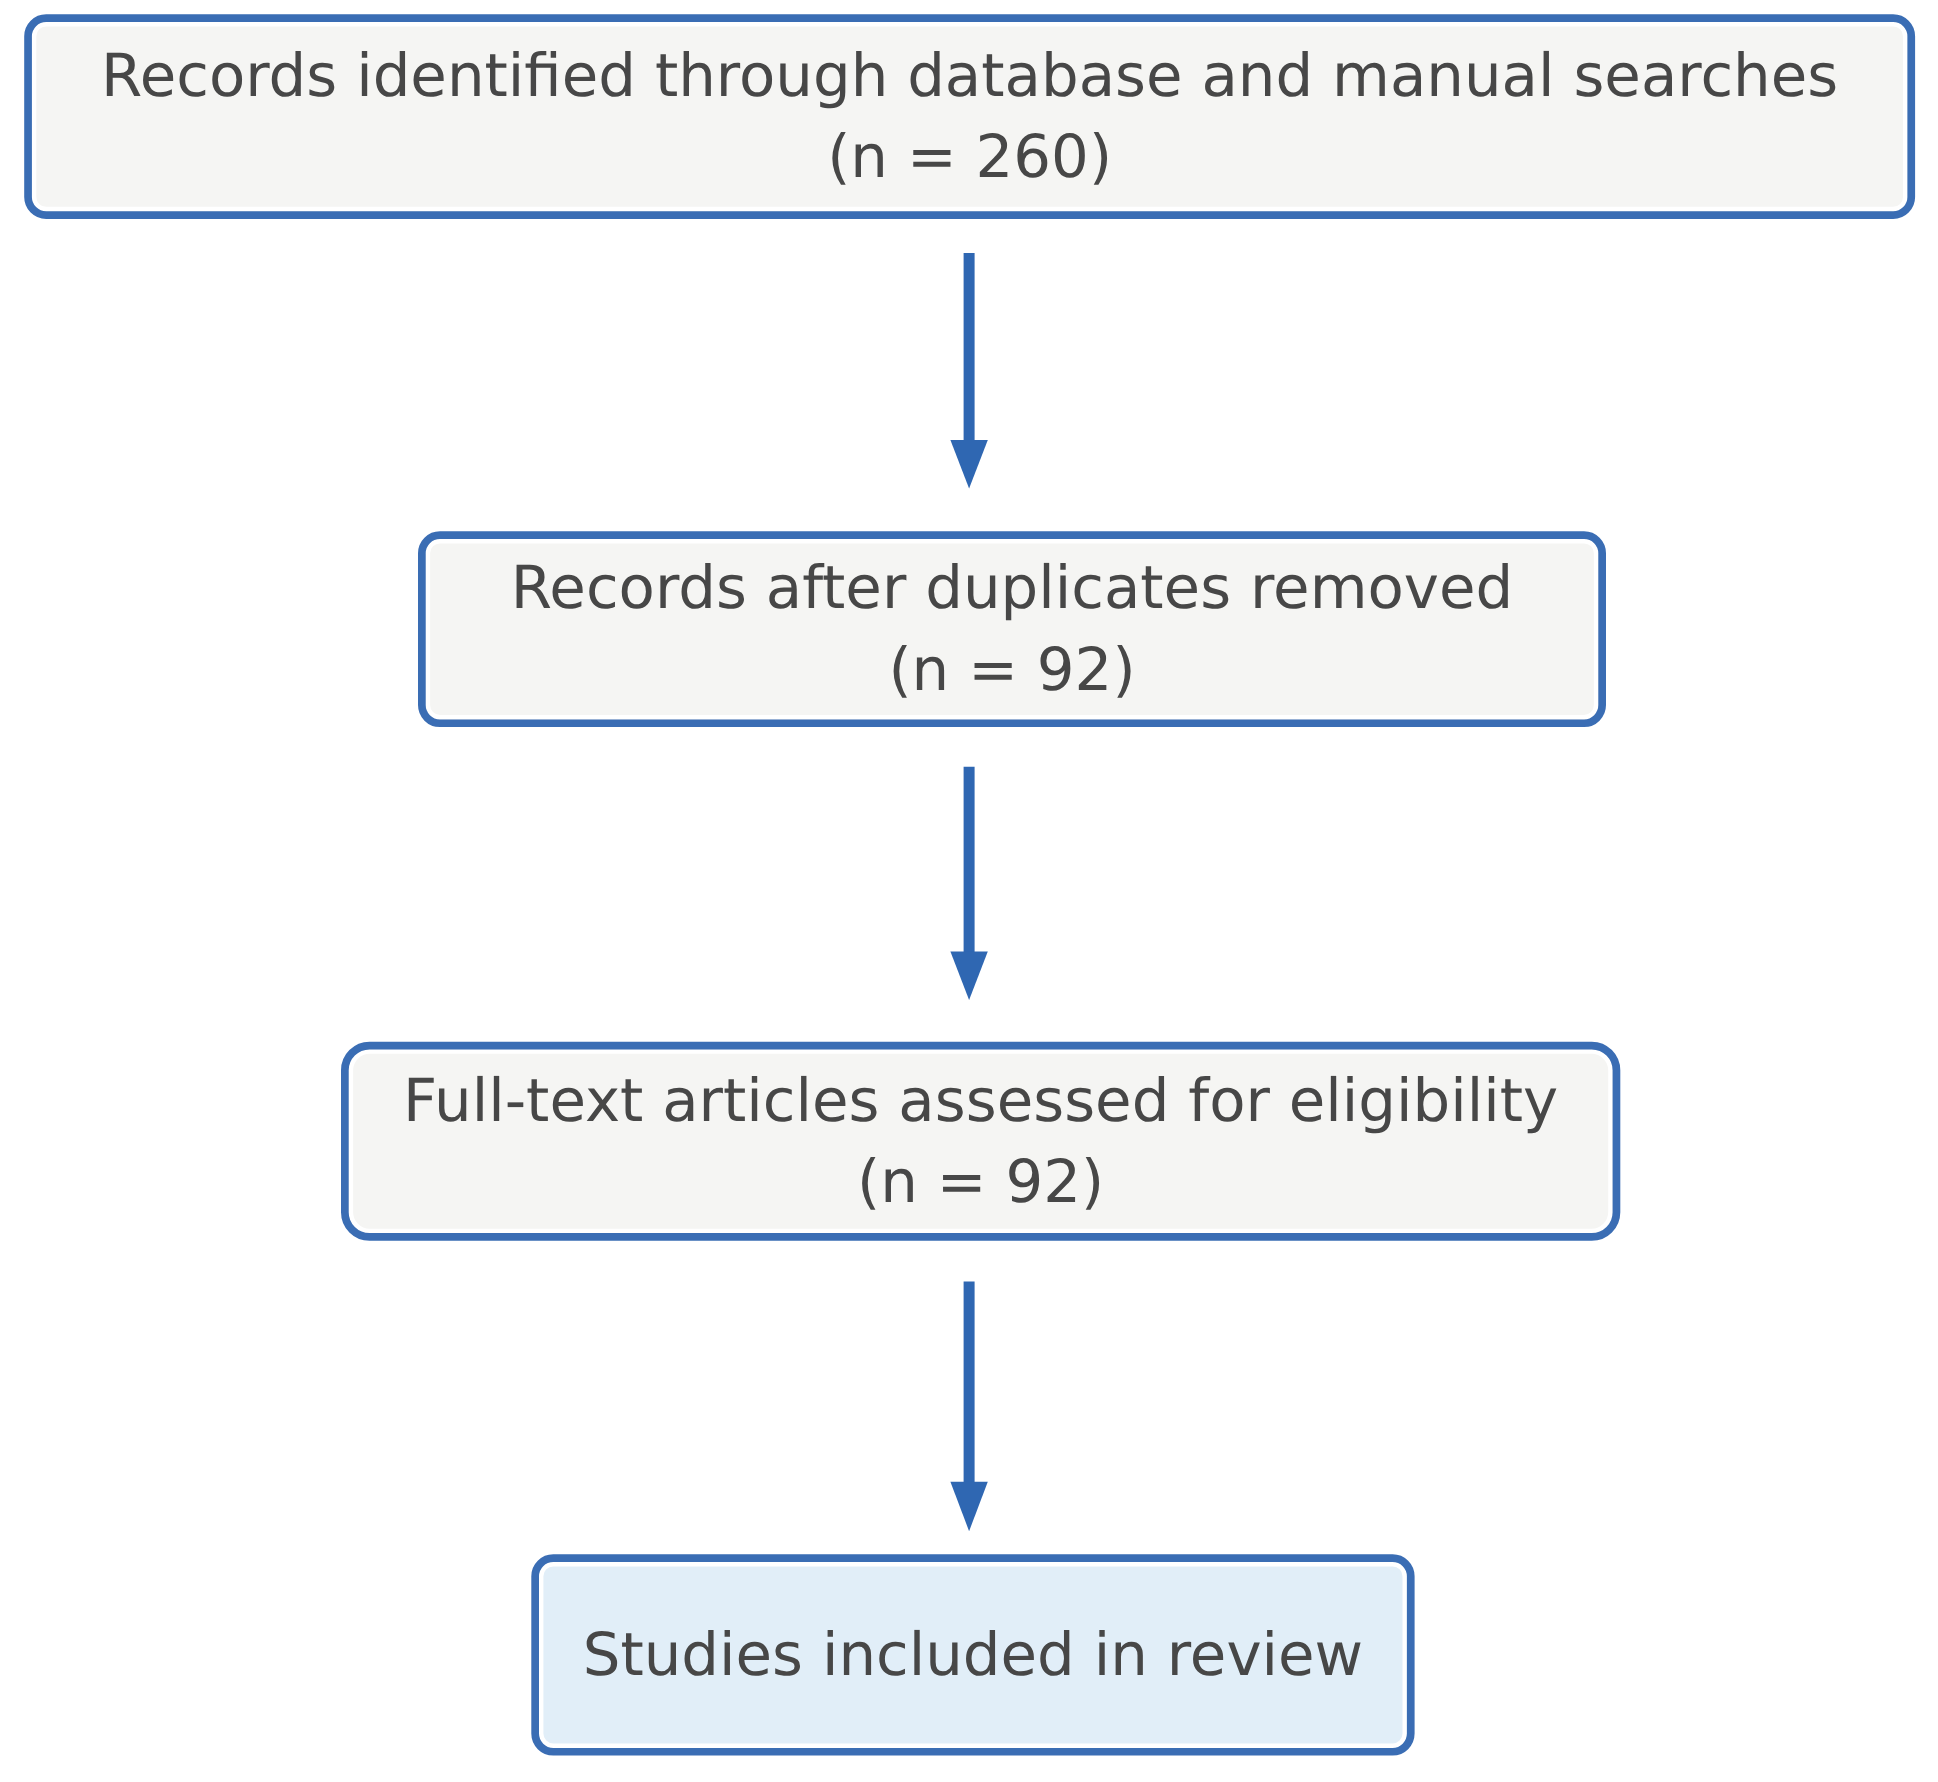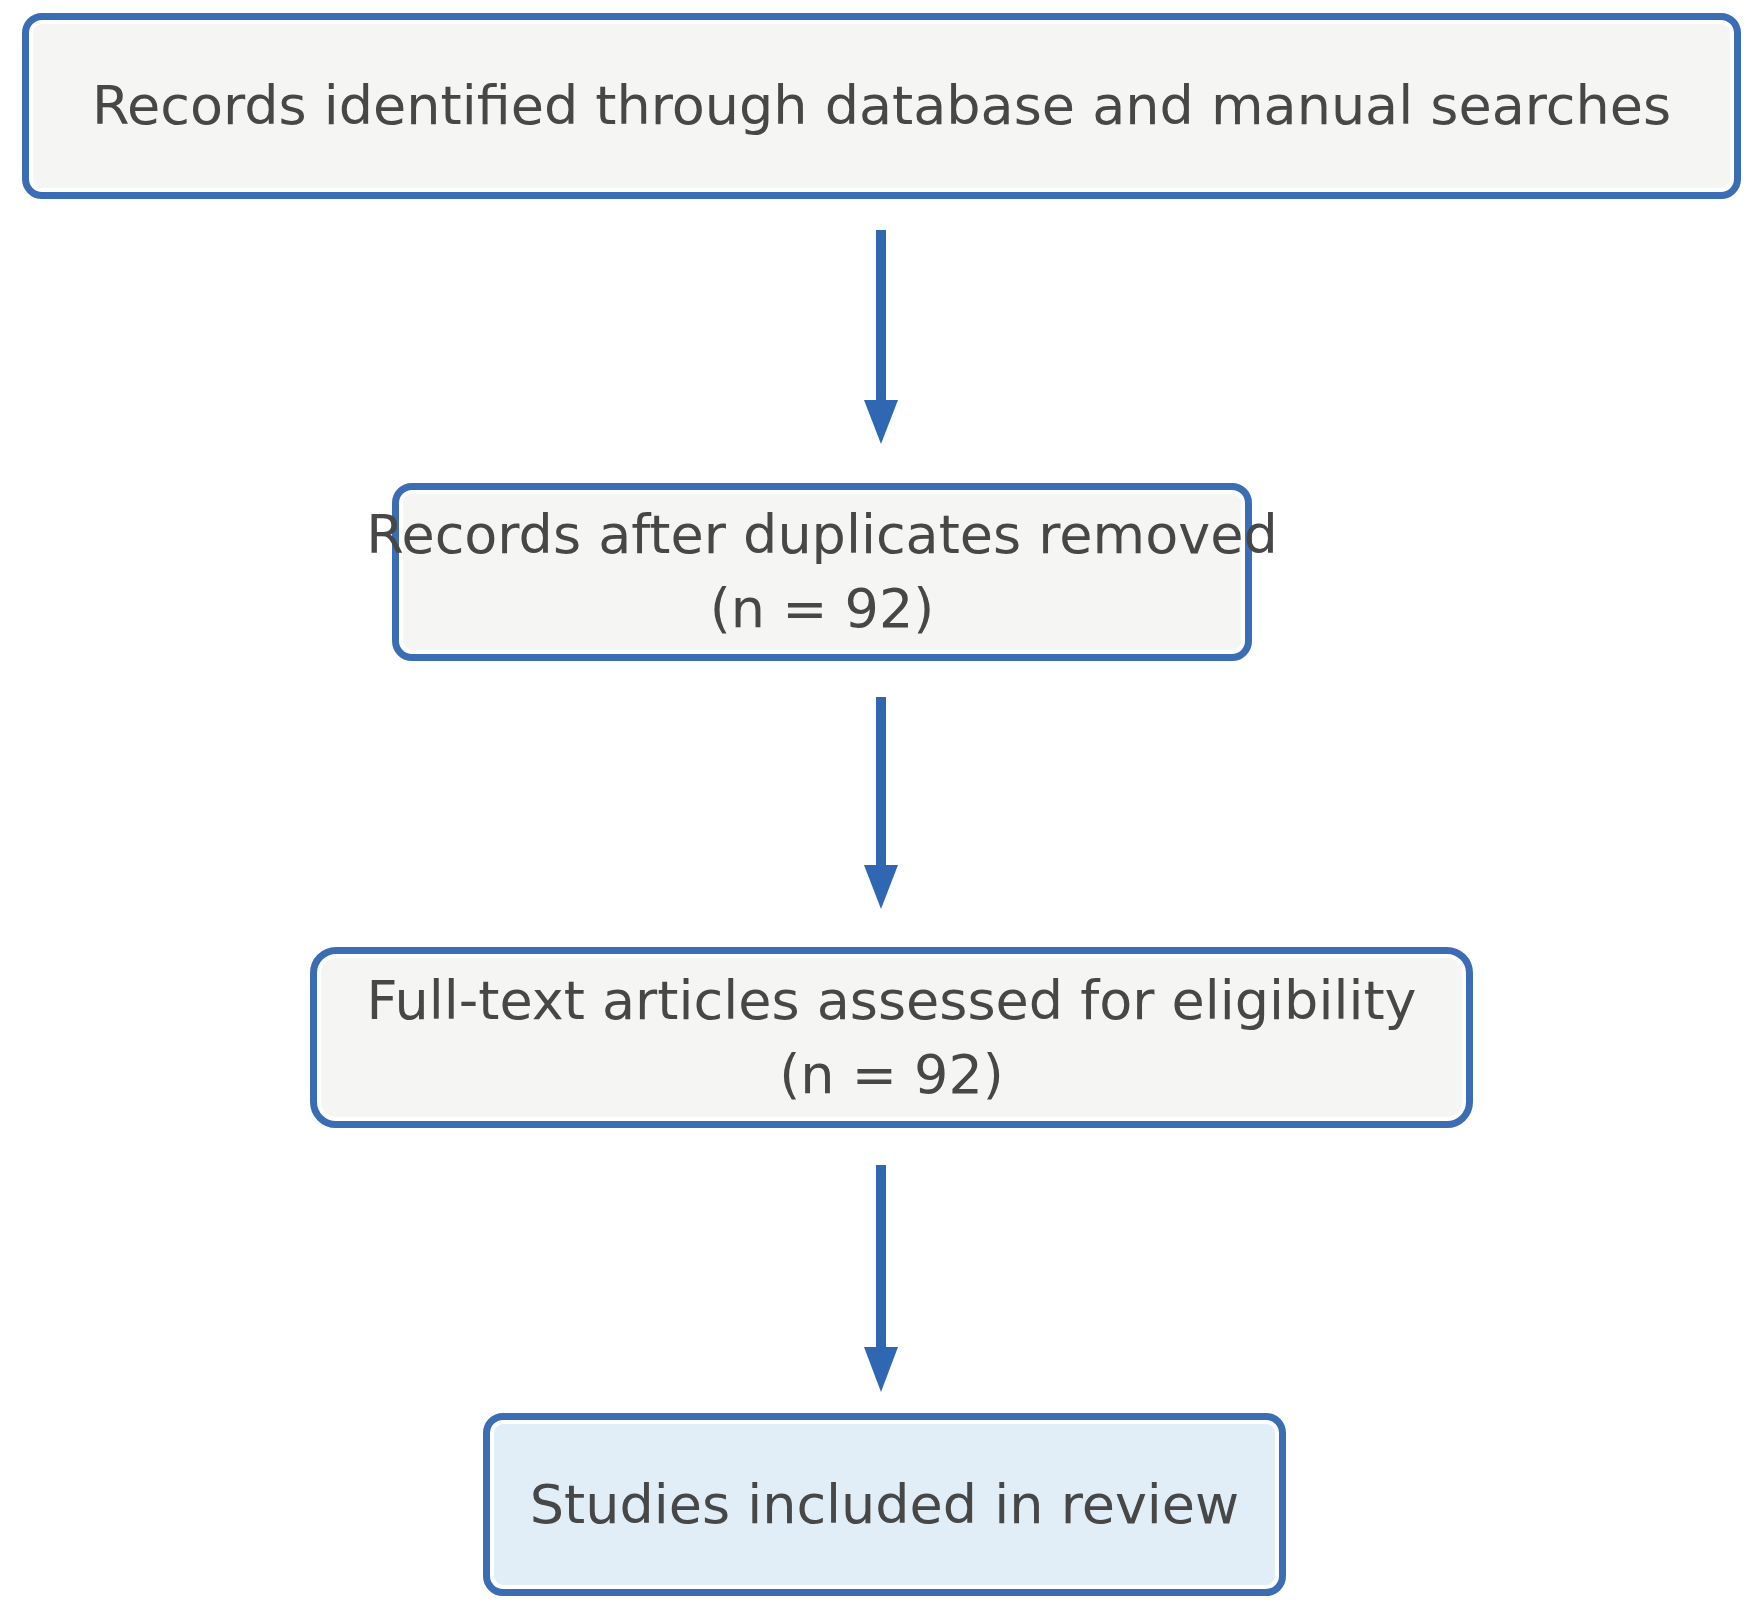--- a/index.html
+++ b/index.html
@@ -31,21 +31,21 @@
     font-size: 54px;
     line-height: 74px;
   }
   .node.highlight {
     background: var(--highlight-fill, #e1eef8);
   }
   .node .line {
     white-space: nowrap;
   }
   #node-identified   { left: 22px;  top: 13px;   width: 1719px; height: 186px; }
-  #node-deduplicated { left: 392px; top: 483px;  width: 860px; height: 178px; }
+  #node-deduplicated { left: 380px; top: 483px;  width: 1080px; height: 178px; }
   #node-fulltext     { left: 310px; top: 947px;  width: 1163px; height: 181px; border-radius: 26px; }
   #node-included     { left: 483px; top: 1413px; width: 803px;  height: 183px; }
 
   .arrow {
     position: absolute;
     left: 862px; 
     width: 38px;
   }
   #arrow-1 { top: 228px; height: 217px; }
   #arrow-2 { top: 695px; height: 215px; }
@@ -54,20 +54,21 @@
   .arrow .shaft { stroke: var(--arrow-blue, #2f67b2); stroke-width: 10; }
   .arrow .head  { fill: var(--arrow-blue, #2f67b2); }
 </style>
 </head>
 <body>
 
 <div class="canvas">
 
   <div class="node" id="node-identified">
     <div class="line">Records identified through database and manual searches</div>
+    <div class="line">(n = 260)</div>
   </div>
 
   <div class="arrow" id="arrow-1">
     <svg viewBox="0 0 38 217" preserveAspectRatio="none" aria-hidden="true">
       <line class="shaft" x1="19" y1="2" x2="19" y2="178"></line>
       <polygon class="head" points="2,172 36,172 19,216"></polygon>
     </svg>
   </div>
 
   <div class="node" id="node-deduplicated">

